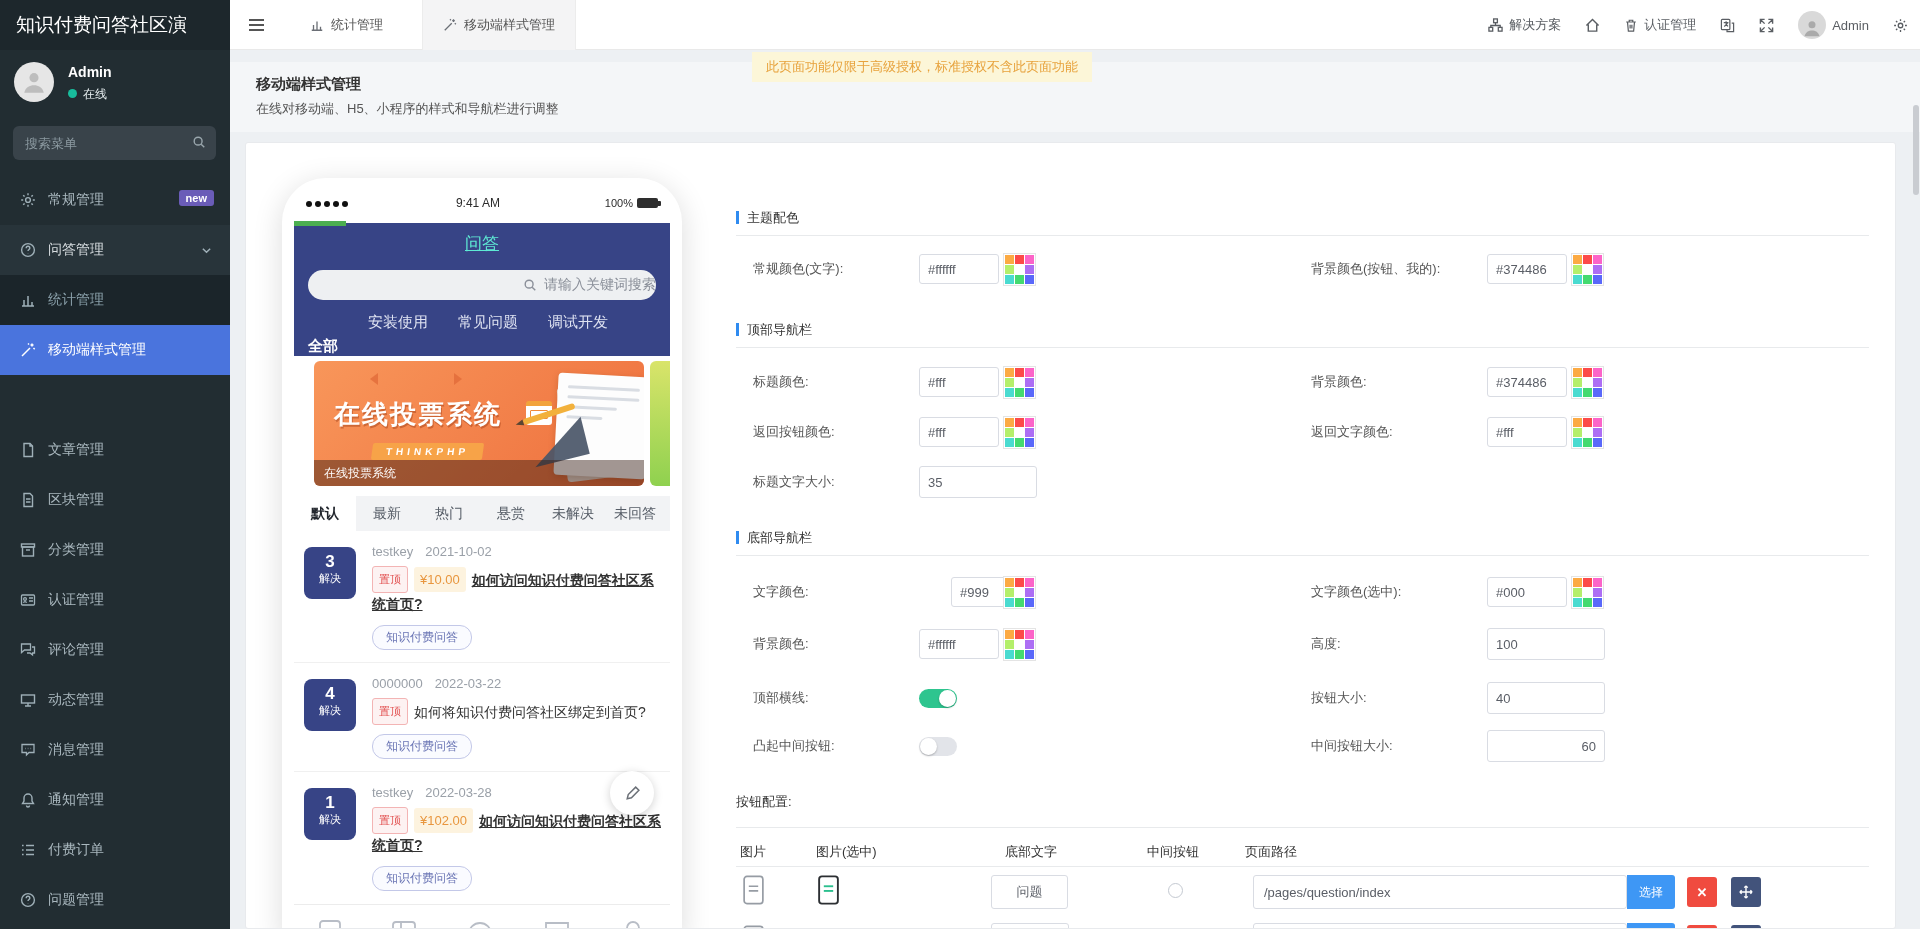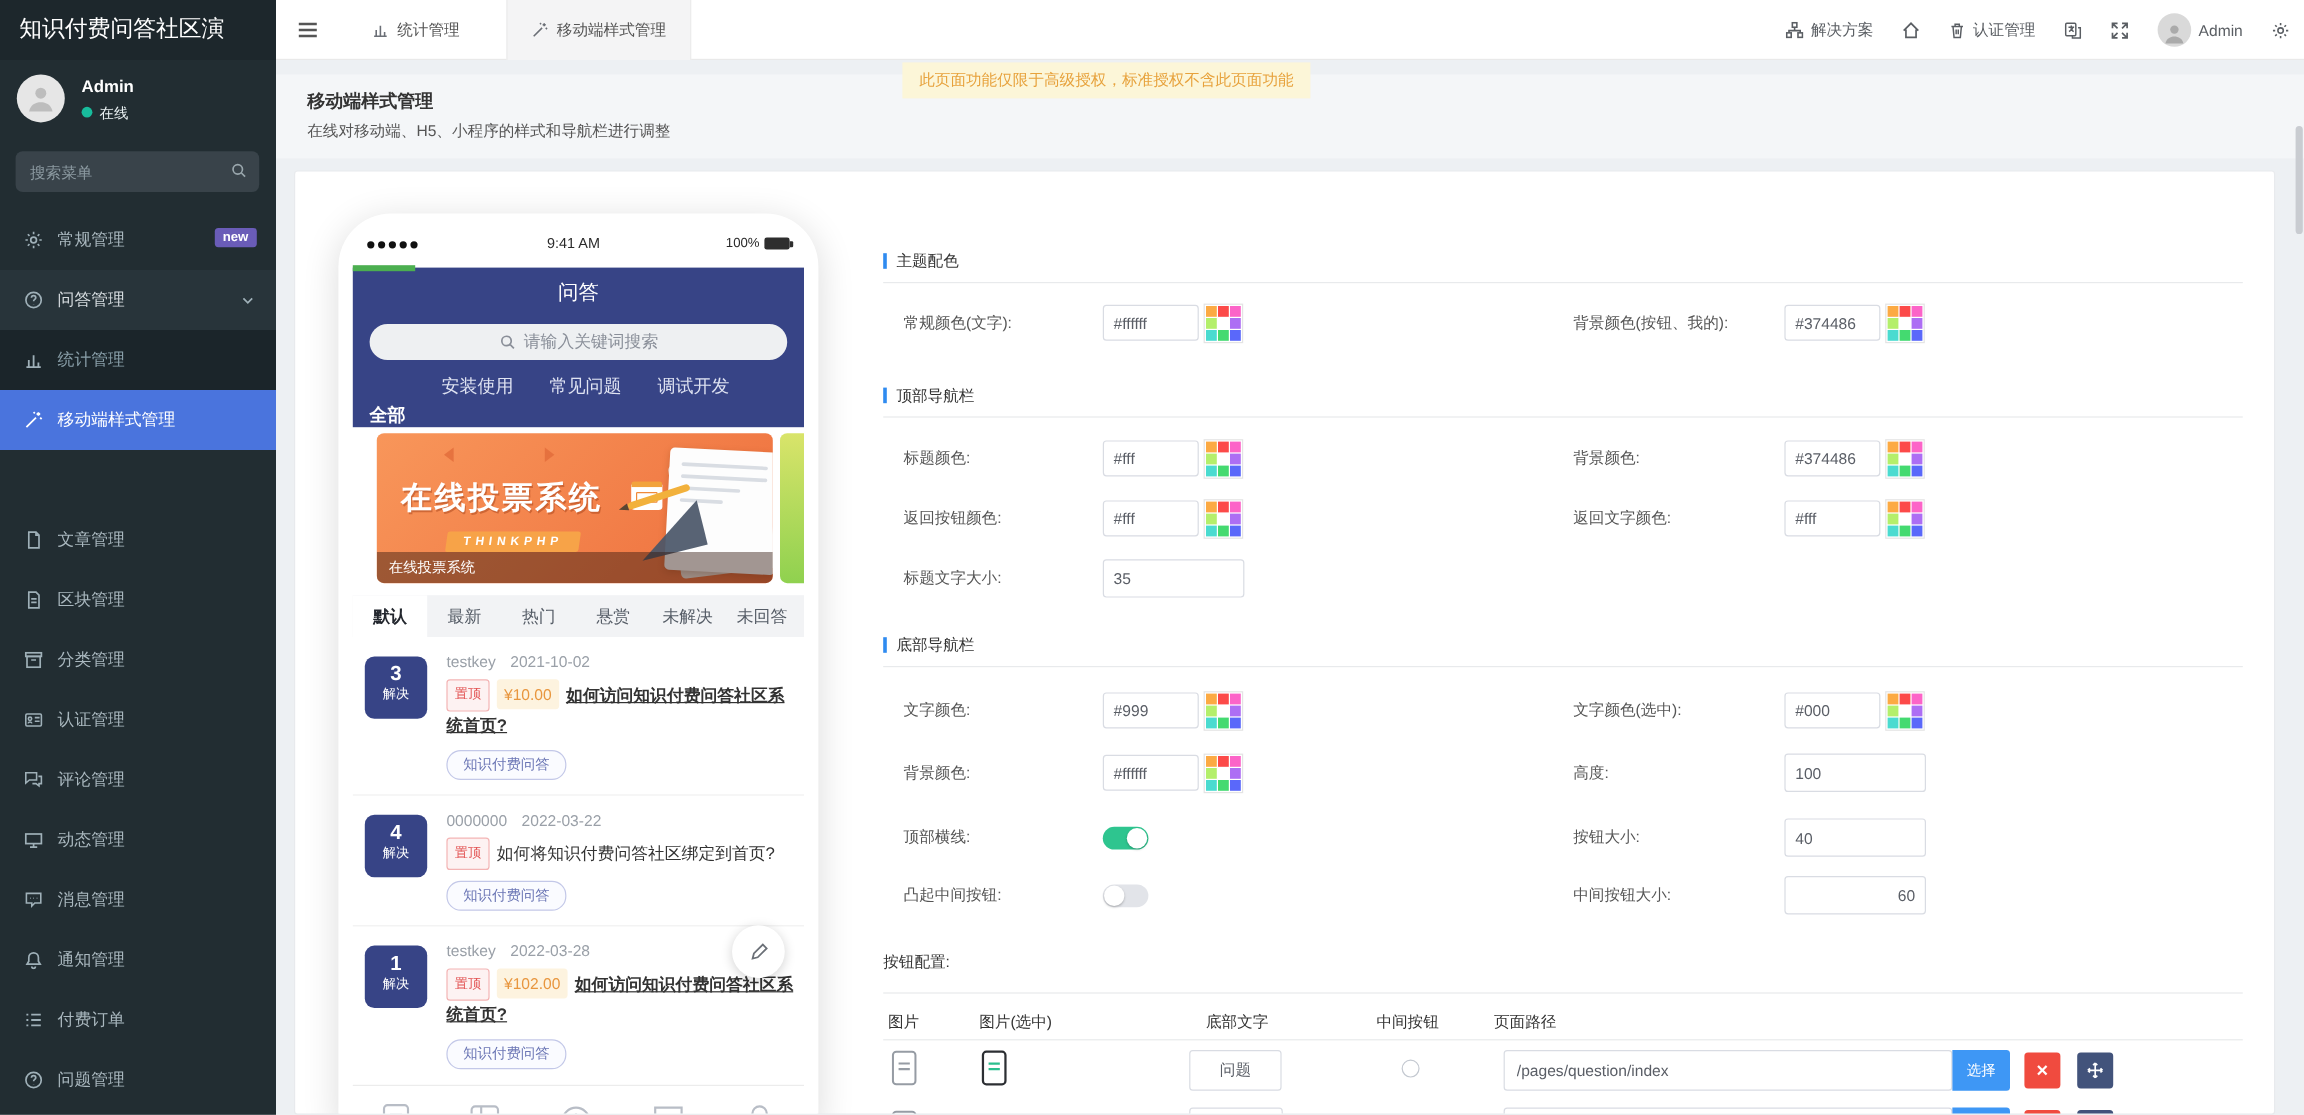--- a/index.html
+++ b/index.html
@@ -54,23 +54,23 @@
   
   .phone{position:absolute;left:36px;top:35px;width:400px;height:760px;background:#fff;
     border-radius:44px 44px 0 0;box-shadow:0 6px 30px rgba(0,0,0,.14);}
   .statusbar{position:absolute;left:24px;right:24px;top:14px;height:22px;display:flex;align-items:center;justify-content:space-between;font-size:12px;color:#2b2b2b;}
   .dots i{display:inline-block;width:6px;height:6px;border-radius:50%;background:#111;margin-right:3px;}
   .bat-wrap{display:flex;align-items:center;gap:4px;font-size:11px;}
   .bat{width:21px;height:10px;background:#2e2e2e;border-radius:2px;position:relative;}
   .bat::after{content:"";position:absolute;right:-3px;top:2.5px;width:2.5px;height:5px;background:#2e2e2e;border-radius:0 1px 1px 0;}
   .loadbar{position:absolute;left:12px;top:43px;width:52px;height:5px;background:#4caf50;z-index:3;}
   .p-head{position:absolute;left:12px;right:12px;top:45px;height:133px;background:#374486;}
-  .p-title{text-align:center;color:#ffffff;font-size:17px;margin-top:9px;}
+  .p-title{text-align:center;color:#5eead4;font-size:17px;margin-top:9px;text-decoration:underline;}
   .p-search{position:absolute;left:14px;right:14px;top:47px;height:30px;background:#eef0f2;border-radius:16px;
-    display:flex;align-items:center;justify-content:center;gap:7px;color:#8a8f99;font-size:14px;}
+    display:flex;align-items:center;justify-content:flex-end;gap:7px;color:#8a8f99;font-size:14px;}
   .p-tabs{position:absolute;left:14px;right:0;top:90px;display:flex;gap:30px;color:#dfe3f2;font-size:15px;}
   .p-tab{position:relative;padding-bottom:12px;}
   .p-tab.active{color:#fff;font-weight:bold;margin-top:24px;}
   .p-tab.active::after{content:"";position:absolute;left:2px;bottom:0;width:26px;height:4px;background:#fff;border-radius:2px;}
   .p-banner{position:absolute;left:32px;top:183px;width:330px;height:125px;border-radius:6px;overflow:hidden;
     background:linear-gradient(135deg,#f8965a,#ee6f3d);}
   .pb-big{position:absolute;left:20px;top:36px;color:#fff;font-size:26px;font-weight:bold;letter-spacing:2px;
     text-shadow:1px 2px 0 rgba(160,60,20,.45);}
   .pb-cal{position:absolute;left:212px;top:40px;width:26px;height:24px;background:#fff;border-radius:3px;border-top:5px solid #f2a33c;}
   .pb-cal i{display:block;margin:4px 4px 0;height:9px;border:1.5px solid #f08a3a;border-radius:1px;}
@@ -604,21 +604,21 @@
           <i style="background: rgb(90, 104, 250);"></i>
         </div>
 
       <div class="lbl" style="left:507px;top:324px">标题文字大小:</div>
       <input class="inp wide" style="left: 673px; top: 323px;" value="35">
 
       <div class="sec-h" style="top:386px"><i></i><span>底部导航栏</span></div>
       <div class="hr" style="top:412px"></div>
 
       <div class="lbl" style="left:507px;top:434px">文字颜色:</div>
-      <input class="inp" style="left: 673px; top: 434px;" value="#999">
+      <input class="inp" style="left: 705px; top: 434px;" value="#999">
       <div class="sw" style="left:757px;top:433px">
           <i style="background: rgb(252, 170, 67);"></i>
           <i style="background: rgb(252, 74, 73);"></i>
           <i style="background: rgb(252, 100, 200);"></i>
           <i style="background: rgb(180, 239, 107);"></i>
           <i style="background: rgb(255, 255, 255);"></i>
           <i style="background: rgb(173, 110, 244);"></i>
           <i style="background: rgb(74, 219, 208);"></i>
           <i style="background: rgb(68, 218, 112);"></i>
           <i style="background: rgb(90, 104, 250);"></i>

